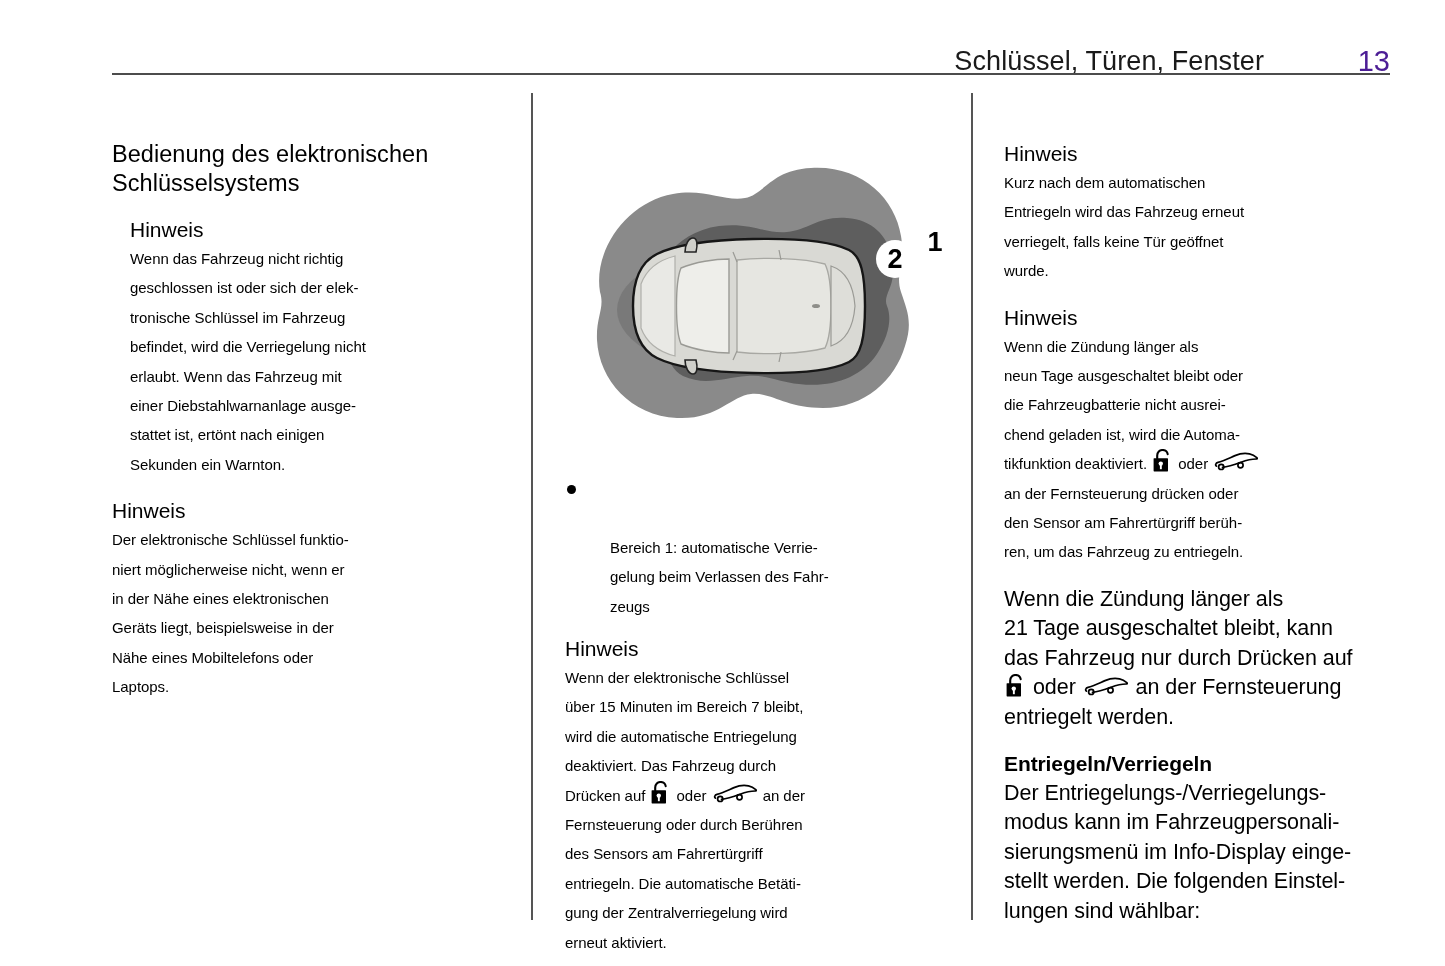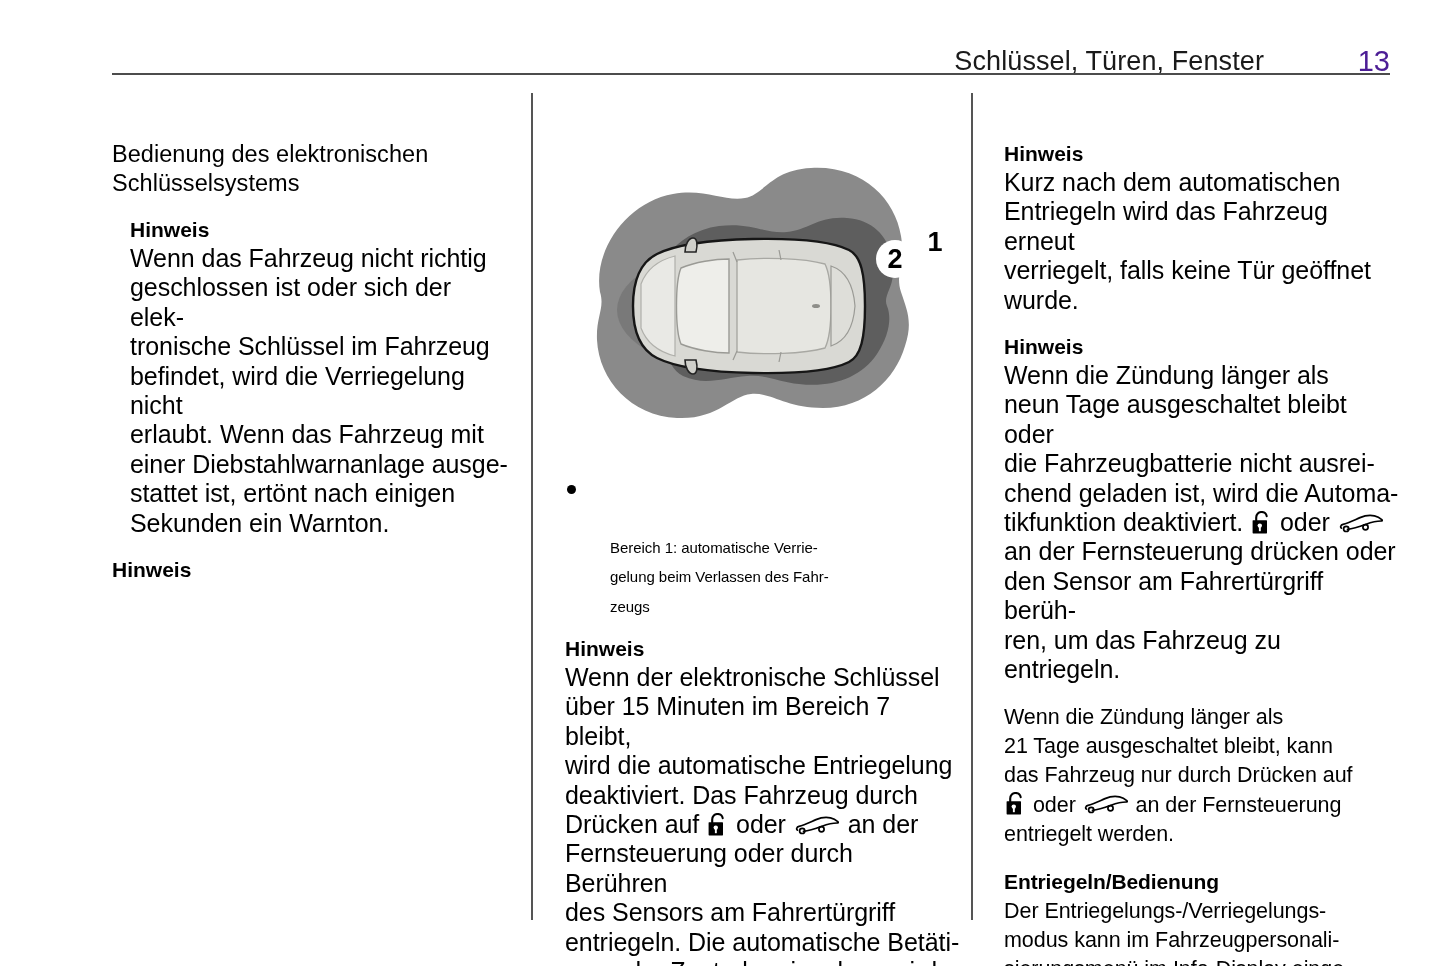--- a/index.html
+++ b/index.html
@@ -100,26 +100,26 @@
   }
   p.body-text:last-child { margin-bottom: 0; }
 
   .note-block {
     margin: 0 0 18px 0;
     padding-left: 18px;
   }
   .note-block.no-indent { padding-left: 0; }
   .note-label {
     font-size: 21px;
-    font-weight: 700;
+    font-weight: 400;
     line-height: 27px;
     margin: 0 0 1px 0;
   }
   .note-body {
-    font-size: 25px;
+    font-size: 15px;
     font-weight: 400;
     line-height: 29.4px;
     margin: 0;
     letter-spacing: -0.05px;
     white-space: pre-line;
   }
 
   
   ul.bullets {
     list-style: none;
@@ -187,20 +187,26 @@
 tronische Schlüssel im Fahrzeug
 befindet, wird die Verriegelung nicht
 erlaubt. Wenn das Fahrzeug mit
 einer Diebstahlwarnanlage ausge-
 stattet ist, ertönt nach einigen
 Sekunden ein Warnton.</p>
   </div>
 
   <div class="note-block no-indent">
     <div class="note-label">Hinweis</div>
+    <p class="note-body">Der elektronische Schlüssel funktio-
+niert möglicherweise nicht, wenn er
+in der Nähe eines elektronischen
+Geräts liegt, beispielsweise in der
+Nähe eines Mobiltelefons oder
+Laptops.</p>
   </div>
 
 </div>
 
 <div class="column col-center">
 
   <div class="figure">
     <svg width="396" height="320" viewBox="0 0 396 320">
 
       <path fill="#8a8a8a" d="M 35 152
@@ -351,20 +357,20 @@
           <rect x="0.6" y="9.2" width="14.4" height="13.2" rx="0.6" fill="#000"></rect>
           <circle cx="7.8" cy="14.6" r="2.2" fill="#fff"></circle>
           <rect x="6.9" y="15.6" width="1.9" height="4.6" fill="#fff"></rect>
         </svg></span><span> oder </span><span class="icon-inline icon-car"><svg viewBox="0 0 44 19" width="44" height="19">
           <path d="M2.5 14.2 C1 13.4 1.6 11 4 10.4 C9 9.2 15 6.2 21 3.6 C26 1.4 31 0.8 35.5 1.8 C38.8 2.5 41 4 42.8 5.6 C43.6 6.3 43.2 7 42.2 7 C38 7 33 8 27 10.2 C20 12.8 14 14.8 8.5 15.3" fill="none" stroke="#000" stroke-width="1.7" stroke-linecap="round"></path>
           <circle cx="7.2" cy="14.9" r="2.6" fill="none" stroke="#000" stroke-width="1.7"></circle>
           <circle cx="26.5" cy="13.3" r="2.6" fill="none" stroke="#000" stroke-width="1.7"></circle>
         </svg></span><span> an der Fernsteuerung
 entriegelt werden.</span></p>
 
-  <h3 class="sub-title">Entriegeln/Bedienung</h3>
+  <h3 class="sub-title">Entriegeln/Verriegeln</h3>
   <p class="body-text">Der Entriegelungs-/Verriegelungs-
 modus kann im Fahrzeugpersonali-
 sierungsmenü im Info-Display einge-
 stellt werden. Die folgenden Einstel-
 lungen sind wählbar:</p>
 
 </div>
 
 </body></html>

